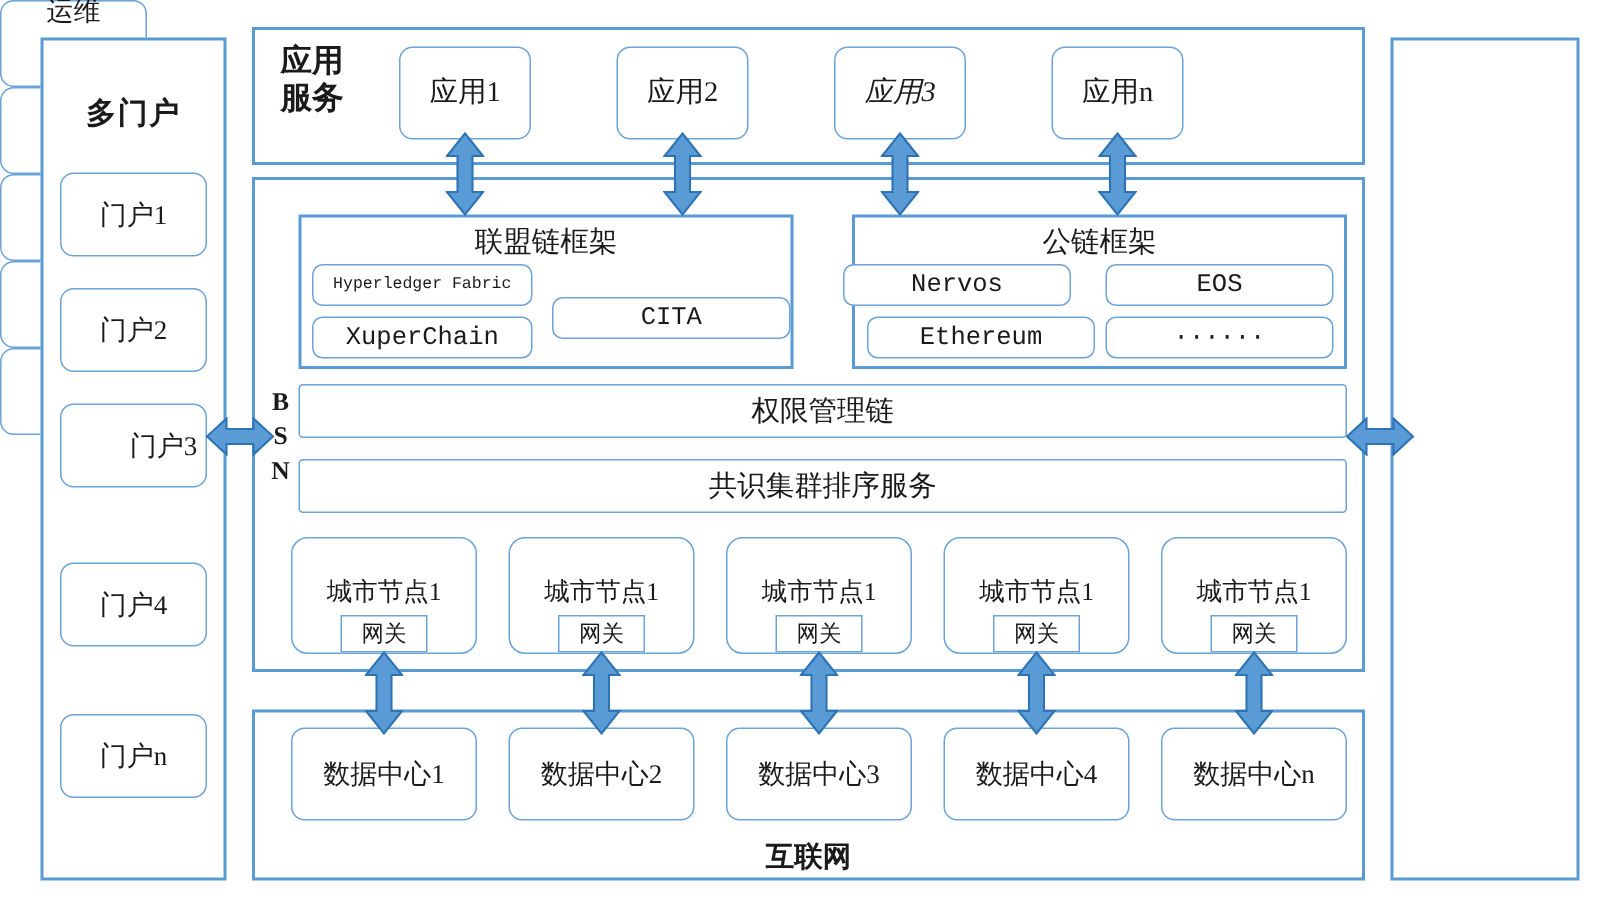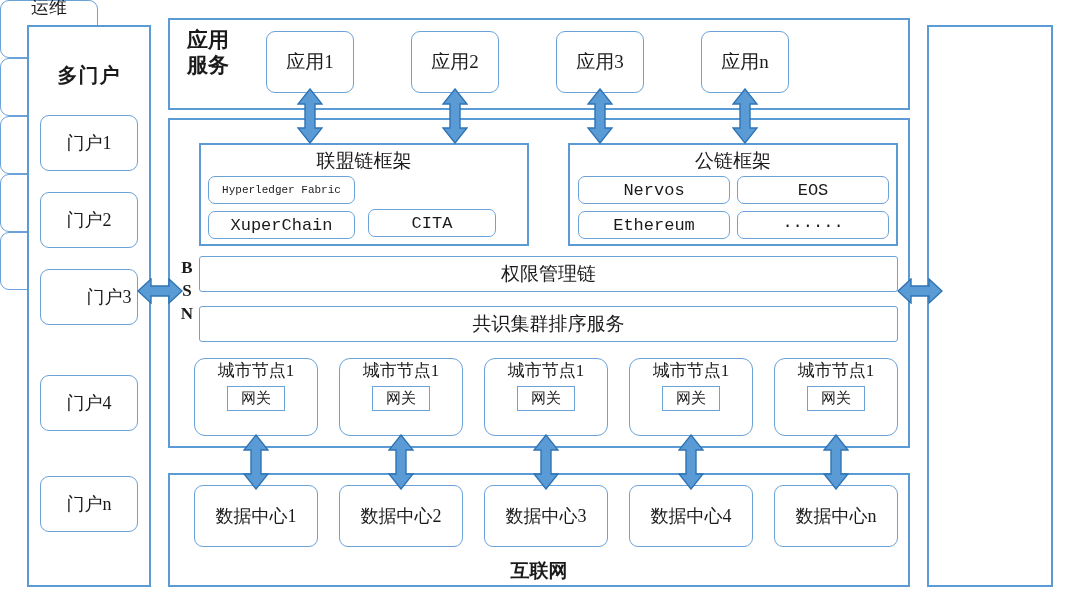--- a/index.html
+++ b/index.html
@@ -82,21 +82,21 @@
     position:absolute;left:199px;width:699px;height:36px;
     font-size:19px;border-radius:3px;
   }
   #perm-chain-bar{top:256px;}
   #consensus-bar{top:306px;}
 
   .city-node{
     position:absolute;top:358px;width:124px;height:78px;
     border:1.8px solid #6ba3d8;border-radius:11px;background:#fff;
     box-sizing:border-box;
-    display:flex;flex-direction:column;align-items:center;justify-content:flex-start;
+    display:flex;flex-direction:column;align-items:center;justify-content:flex-end;
   }
   .city-node .cn-label{font-size:17px;margin-bottom:4px;}
   .city-node .gw{
     width:58px;height:25px;font-size:15px;
     border:1.6px solid #6ba3d8;background:#fff;box-sizing:border-box;
     display:flex;align-items:center;justify-content:center;
   }
 
   
   #internet-panel{left:168px;top:473px;width:742px;height:114px;}
@@ -150,39 +150,39 @@
   </div>
 
   <div class="panel" id="app-service-panel"></div>
   <div id="app-service-label">
     <div>应用</div>
     <div>服务</div>
   </div>
 
   <div class="rbox app-box" style="left:266px;">应用1</div>
   <div class="rbox app-box" style="left:411px;">应用2</div>
-  <div class="rbox app-box" style="left:556px;">应用3</div>
+  <div class="rbox app-box" style="left:556px;font-style:italic;">应用3</div>
   <div class="rbox app-box" style="left:701px;">应用n</div>
 
   <div class="panel" id="bsn-panel"></div>
   <div id="bsn-letters">
     <div>B</div>
     <div>S</div>
     <div>N</div>
   </div>
 
   <div class="panel" id="consortium-panel"></div>
   <div class="grp-title" style="left:199px;width:330px;top:148px;">联盟链框架</div>
   <div class="plain grp-cell tiny" style="left:208px;top:176px;width:147px;">Hyperledger Fabric</div>
   <div class="plain grp-cell mono" style="left:208px;top:211px;width:147px;">XuperChain</div>
-  <div class="plain grp-cell mono" style="left:368px;top:209px;width:128px;">CITA</div>
+  <div class="plain grp-cell mono" style="left:368px;top:198px;width:159px;">CITA</div>
 
   <div class="panel" id="public-panel"></div>
   <div class="grp-title" style="left:568px;width:330px;top:148px;">公链框架</div>
-  <div class="plain grp-cell mono" style="left:578px;top:176px;width:152px;">Nervos</div>
+  <div class="plain grp-cell mono" style="left:562px;top:176px;width:152px;">Nervos</div>
   <div class="plain grp-cell mono" style="left:737px;top:176px;width:152px;">EOS</div>
   <div class="plain grp-cell mono" style="left:578px;top:211px;width:152px;">Ethereum</div>
   <div class="plain grp-cell mono" style="left:737px;top:211px;width:152px;">······</div>
 
   <div class="plain chain-bar" id="perm-chain-bar">权限管理链</div>
   <div class="plain chain-bar" id="consensus-bar">共识集群排序服务</div>
 
   <div class="city-node" style="left:194px;">
     <span class="cn-label">城市节点1</span>
     <span class="gw">网关</span>

